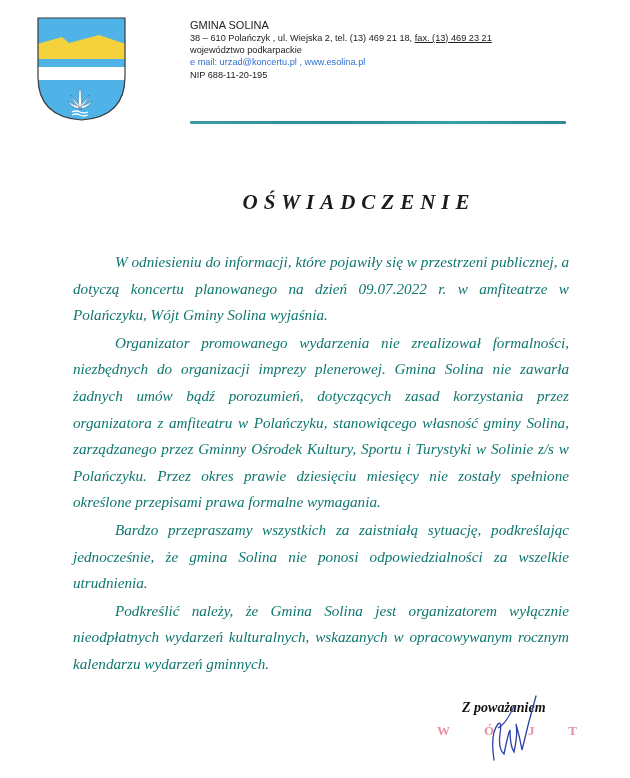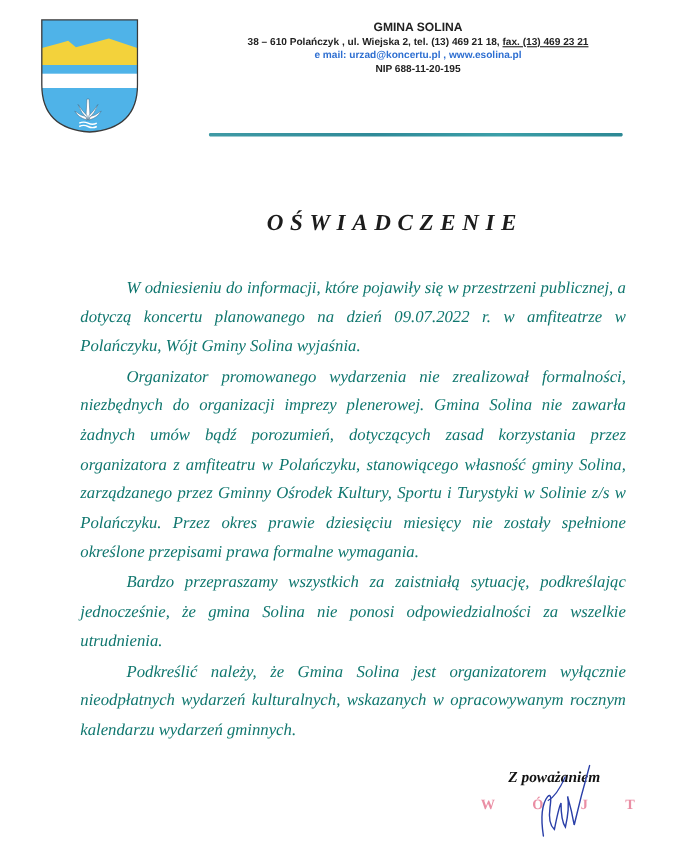--- a/index.html
+++ b/index.html
@@ -2,22 +2,22 @@
 <html><head>
 <meta charset="utf-8">
 <style>
   html, body { margin: 0; padding: 0; }
   body {
     width: 630px; height: 778px; background: #ffffff; position: relative; overflow: hidden;
     font-family: "Liberation Serif", serif; color: #1a1a1a;
   }
   .crest { position: absolute; left: 37px; top: 17px; width: 89px; height: 104px; }
   .letterhead {
-    position: absolute; left: 190px; top: 19px; width: 380px; text-align: center;
-    font-family: "Liberation Sans", sans-serif; font-weight: bold; font-size: 9.2px; line-height: 12.2px; color: #222;
+    position: absolute; left: 190px; top: 19px; width: 380px; text-align: left;
+    font-family: "Liberation Sans", sans-serif; font-weight: normal; font-size: 9.2px; line-height: 12.2px; color: #222;
   }
   .letterhead .org { font-size: 11px; line-height: 13px; }
   .letterhead .contact { color: #2e6fd1; }
   .letterhead u { text-decoration: underline; }
   .rule {
     position: absolute; left: 190px; top: 121px; width: 376px; height: 3px;
     background: linear-gradient(90deg, #3f9aa5, #2f8a98 40%, #3b9fa8 70%, #2c8894);
     border-radius: 1px;
   }
   .title {
@@ -69,20 +69,21 @@
     </g>
     <path d="M35 95 Q39 93 43 95 T51 95" stroke="#ffffff" stroke-width="1.3" fill="none"></path>
     <path d="M35 98 Q39 96 43 98 T51 98" stroke="#ffffff" stroke-width="1.3" fill="none"></path>
   </g>
   <path d="M1 1 H88 V60 Q88 100 44.5 103 Q1 100 1 60 Z" fill="none" stroke="#3a3a3a" stroke-width="1.2"></path>
 </svg>
 
 <div class="letterhead">
   <div class="org">GMINA SOLINA</div>
   <div><span>38 – 610 Polańczyk ,  ul. Wiejska 2,  tel. (13) 469 21 18, </span><u>fax. (13) 469 23 21</u></div>
+  <div>województwo  podkarpackie</div>
   <div class="contact">e mail: urzad@koncertu.pl ,  www.esolina.pl</div>
   <div>NIP 688-11-20-195</div>
 </div>
 
 <div class="rule"></div>
 
 <div class="title">OŚWIADCZENIE</div>
 
 <div class="body-text">
   <p>W odniesieniu do informacji, które pojawiły się w przestrzeni publicznej, a dotyczą koncertu planowanego na dzień 09.07.2022 r. w amfiteatrze w Polańczyku, Wójt Gminy Solina wyjaśnia.</p>

